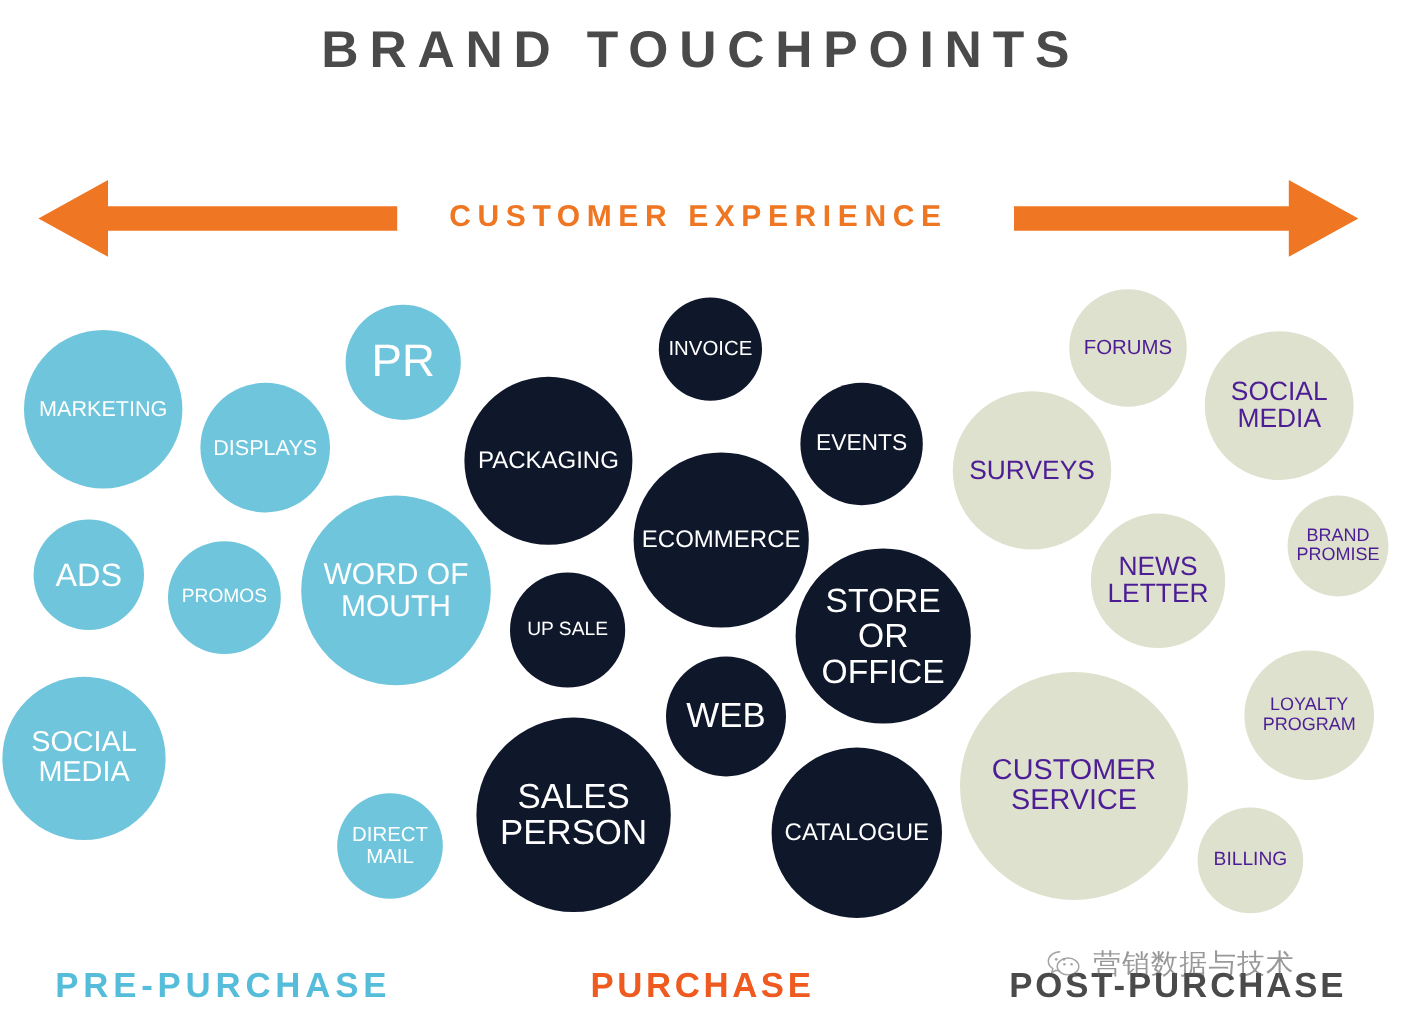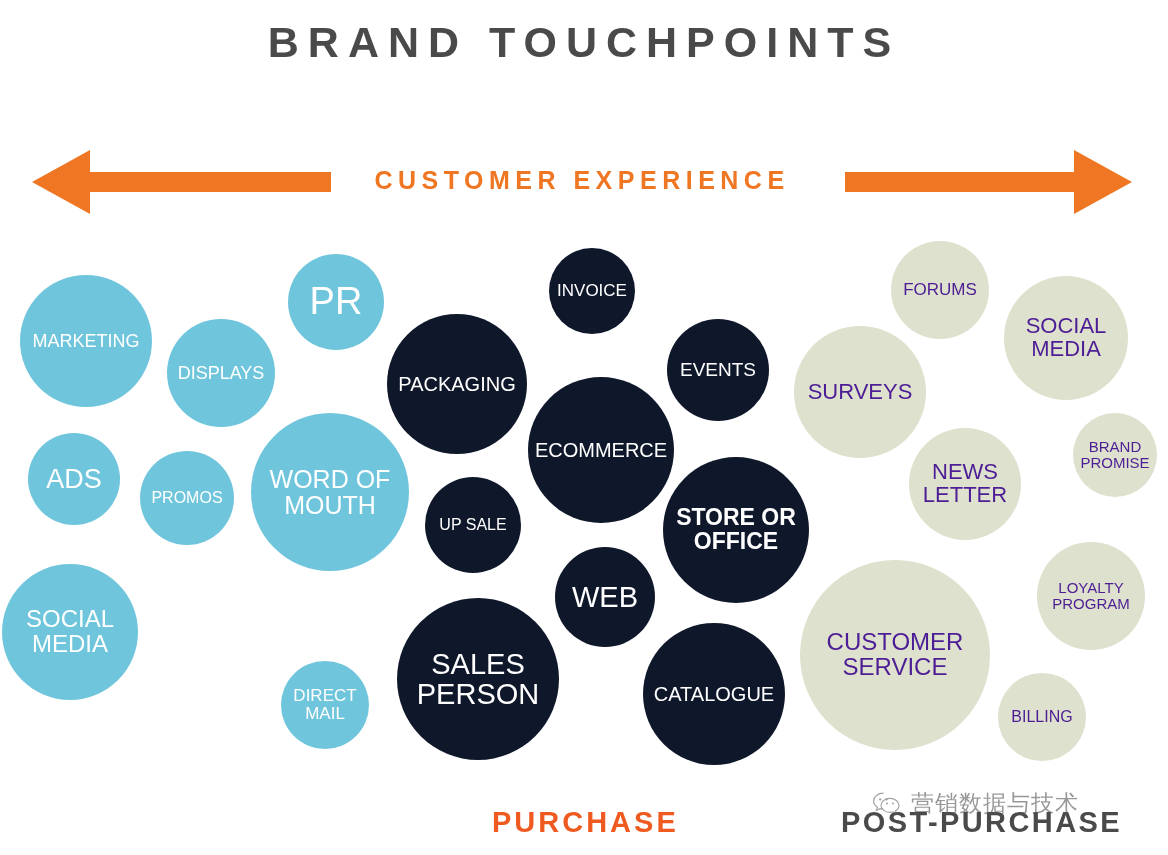--- a/index.html
+++ b/index.html
@@ -172,21 +172,21 @@
       </div>
       <div class="bubble orange" style="left: 667px; top: 319px; width: 102px; height: 102px; font-size: 19px;">
         <span>EVENTS</span>
       </div>
       <div class="bubble orange" style="left: 528px; top: 377px; width: 146px; height: 146px; font-size: 20px;">
         <span>ECOMMERCE</span>
       </div>
       <div class="bubble orange" style="left: 425px; top: 477px; width: 96px; height: 96px; font-size: 16px;">
         <span>UP SALE</span>
       </div>
-      <div class="bubble orange" style="left: 663px; top: 457px; width: 146px; height: 146px; font-size: 23px; font-weight: bold;">
+      <div class="bubble orange" style="left: 663px; top: 457px; width: 146px; height: 146px; font-size: 28px;">
         <span>STORE OR OFFICE</span>
       </div>
       <div class="bubble orange" style="left: 555px; top: 547px; width: 100px; height: 100px; font-size: 29px;">
         <span>WEB</span>
       </div>
       <div class="bubble orange" style="left: 397px; top: 598px; width: 162px; height: 162px; font-size: 29px;">
         <span>SALES PERSON</span>
       </div>
       <div class="bubble orange" style="left: 643px; top: 623px; width: 142px; height: 142px; font-size: 20px;">
         <span>CATALOGUE</span>
@@ -210,20 +210,21 @@
         <span>CUSTOMER SERVICE</span>
       </div>
       <div class="bubble green" style="left: 1037px; top: 542px; width: 108px; height: 108px; font-size: 15px;">
         <span>LOYALTY PROGRAM</span>
       </div>
       <div class="bubble green" style="left: 998px; top: 673px; width: 88px; height: 88px; font-size: 16px;">
         <span>BILLING</span>
       </div>
     </div>
 
+  <div class="stage-label pre" id="label-pre" style="font-size: 29px; letter-spacing: 4px; top: 806px; left: 46px; width: auto; text-align: left;">PRE-PURCHASE</div>
   <div class="stage-label pur" id="label-pur" style="font-size: 29px; letter-spacing: 3px; top: 806px; left: 492px; width: auto; text-align: left;">PURCHASE</div>
   <div class="stage-label post" id="label-post" style="font-size: 29px; letter-spacing: 2.4px; top: 806px; left: 810px; width: auto; text-align: left;">POST-PURCHASE</div>
 
   <div class="watermark">
     <svg width="30" height="26" viewBox="0 0 30 26">
       <g fill="none" stroke="#6b6b6b" stroke-width="1.2">
         <path d="M11.5,2.2 C5.9,2.2 1.6,5.8 1.6,10.1 C1.6,12.6 3.1,14.8 5.4,16.2 L4.4,19.4 L8.0,17.6 C9.1,17.9 10.3,18.1 11.5,18.1"></path>
         <path d="M18.0,7.4 C23.0,7.4 27.0,10.6 27.0,14.4 C27.0,16.6 25.6,18.6 23.5,19.8 L24.4,22.6 L21.2,21.0 C20.2,21.3 19.1,21.4 18.0,21.4 C13.0,21.4 9.0,18.3 9.0,14.4 C9.0,10.6 13.0,7.4 18.0,7.4 Z"></path>
       </g>
       <g fill="#6b6b6b">

